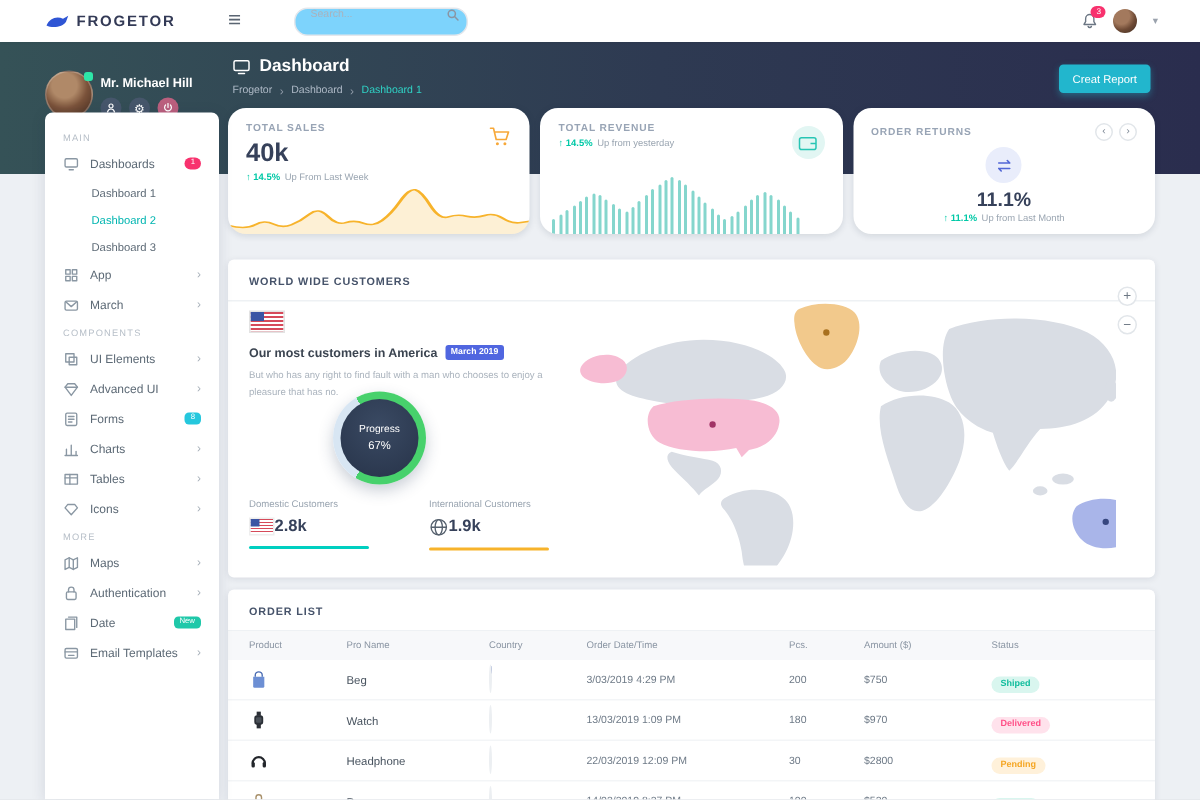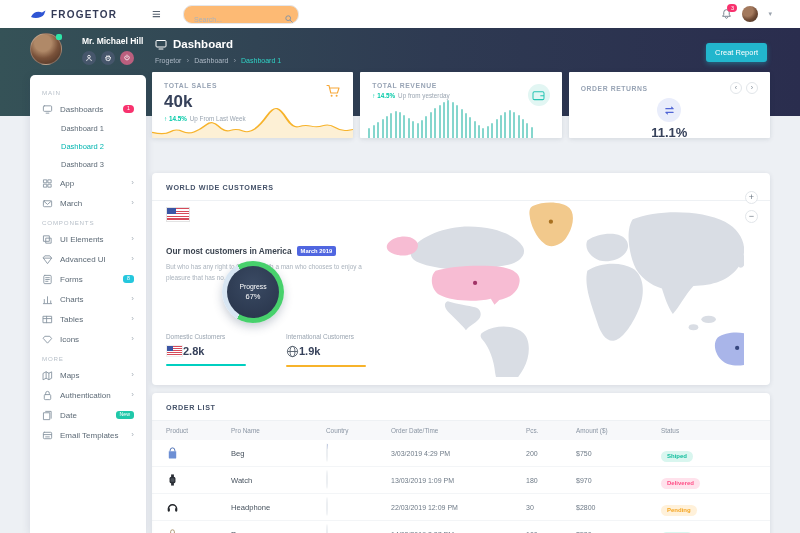--- a/index.html
+++ b/index.html
@@ -6,38 +6,38 @@
   .page{position:relative;width:800px;height:533px;overflow:hidden;background:#edf0f4;
         font-family:"Liberation Sans",sans-serif;-webkit-font-smoothing:antialiased}
   svg{display:block}
 
   
   .topbar{position:absolute;top:0;left:0;width:800px;height:28px;background:#fff;z-index:6;
           display:flex;align-items:center;box-shadow:0 1px 2px rgba(0,0,0,.04)}
   .logo{display:flex;align-items:center;gap:5px;margin-left:30px}
   .logo-text{font-size:10px;font-weight:bold;letter-spacing:1.2px;color:#333a56}
   .hamburger{position:absolute;left:152px;top:4px;font-size:15px;color:#5a6572;cursor:pointer;line-height:20px}
-  .search-wrap{position:absolute;left:183px;top:5px;width:114px;height:17px;border:1px solid #e4e7ec;
-               border-radius:9px;background:#fdba74;display:flex;align-items:flex-end}
+  .search-wrap{position:absolute;left:196px;top:5px;width:114px;height:17px;border:1px solid #e4e7ec;
+               border-radius:9px;background:#7dd3fc;display:flex;align-items:flex-start}
   .search-wrap input{border:none;outline:none;flex:1;font-size:7px;color:#666;padding:0 0 0 10px;
                      background:transparent;font-family:"Liberation Sans",sans-serif}
   .search-wrap input::placeholder{color:#aab2bc}
   .search-icon{margin-right:8px}
   .top-right{position:absolute;right:28px;top:0;height:28px;display:flex;align-items:center;gap:10px}
   .bell-wrap{position:relative;cursor:pointer}
   .bell-badge{position:absolute;top:-4px;right:-5px;min-width:8px;height:8px;border-radius:5px;
               background:#f8326e;color:#fff;font-size:5.5px;line-height:8px;text-align:center;padding:0 1px}
   .top-avatar{width:16px;height:16px;border-radius:50%;cursor:pointer;
               background:radial-gradient(circle at 35% 30%,#a3795d 0 35%,#6e4a35 60%,#3c2a20)}
   .caret{font-size:7px;color:#9aa2ad}
 
   
   .band{position:absolute;top:28px;left:0;width:800px;height:88px;
         background:linear-gradient(90deg,#355257 0%,#2e3a52 55%,#2a2d4e 100%)}
-  .user-block{position:absolute;left:30px;top:5px;display:flex;gap:20px}
+  .user-block{position:absolute;left:30px;top:19px;display:flex;gap:5px}
   .band-avatar{position:relative;width:30px;height:30px;border-radius:50%;
                background:radial-gradient(circle at 40% 30%,#b08968 0 30%,#7a523a 55%,#40291d);
                border:1px solid rgba(255,255,255,.25)}
   .status-dot{position:absolute;top:0;right:-1px;width:6px;height:6px;border-radius:2px;background:#2ee6a8}
   .user-name{font-size:8.5px;font-weight:bold;color:#fff;margin:3px 0 5px}
   .user-actions{display:flex;gap:5px}
   .uact{width:14px;height:14px;border-radius:50%;display:flex;align-items:center;justify-content:center;
         background:#46566b;cursor:pointer;color:#fff;font-size:8px}
   .uact.pink{background:#bb5f7e}
   .dash-block{position:absolute;left:155px;top:10px}
@@ -61,21 +61,21 @@
   .chev{margin-left:auto;color:#a7b0b9;font-size:8px;line-height:1}
   .pill{margin-left:auto;font-size:5.2px;color:#fff;padding:1.5px 4px;border-radius:6px;line-height:1}
   .pill.pink{background:#f8326e}
   .pill.cyan{background:#25c7dd;border-radius:3px}
   .pill.teal{background:#1fc8a9;border-radius:3px}
   .sicon{flex:0 0 auto}
   .sicon path,.sicon rect,.sicon circle{stroke:#8a97a3;fill:none;stroke-width:1;stroke-linecap:round;stroke-linejoin:round}
 
   
   .cards-row{position:absolute;left:152px;top:72px;width:618px;display:flex;gap:7px;z-index:4}
-  .stat-card{flex:1;height:66px;background:#fff;border-radius:1px;position:relative;overflow:hidden;
+  .stat-card{flex:1;height:84px;background:#fff;border-radius:12px;position:relative;overflow:hidden;
              box-shadow:0 1px 5px rgba(20,30,60,.12)}
   .stat-label{font-size:6.8px;letter-spacing:.6px;color:#98a4b5;padding:10px 12px 0;font-weight:bold}
   .stat-value{font-size:17px;font-weight:bold;color:#36415a;padding:3px 12px 0}
   .stat-delta{font-size:6.3px;padding:3px 12px;color:#9aa5b1}
   .delta-val{color:#00c9a7;font-weight:bold;margin-right:3px}
   .corner-icon{position:absolute;right:12px;top:12px}
   .icon-circle{width:22px;height:22px;border-radius:50%;background:#e2f6f3;display:flex;align-items:center;justify-content:center}
   .spark-svg{position:absolute;left:0;bottom:0;width:100%;height:38px}
   .bars-wrap{position:absolute;left:8px;right:8px;bottom:0;height:42px;display:flex;align-items:flex-end;gap:2.4px}
   .bars-wrap div{width:2px;background:#85d6cd;border-radius:1px 1px 0 0}
@@ -92,21 +92,21 @@
   
   .world-card{position:absolute;left:152px;top:173px;width:618px;height:212px;background:#fff;border-radius:4px;
               box-shadow:0 1px 5px rgba(20,30,60,.10);overflow:hidden;z-index:3}
   .card-title{font-size:7.2px;font-weight:bold;letter-spacing:.6px;color:#46536a;
               padding:10px 14px 8px;border-bottom:1px solid #eef1f4}
   .world-left{position:absolute;left:14px;top:34px;width:205px}
   .flag-rect{width:22px;height:13px;border:1px solid #e3e3e3;
      background:
        linear-gradient(#3b55a4,#3b55a4) 0 0/9px 6px no-repeat,
        repeating-linear-gradient(180deg,#d64a5a 0 1.3px,#fff 1.3px 2.6px)}
-  .headline{margin-top:24px;font-size:8.3px;font-weight:bold;color:#3b4450;display:flex;align-items:flex-start;gap:5px}
+  .headline{margin-top:8px;font-size:8.3px;font-weight:bold;color:#3b4450;display:flex;align-items:flex-start;gap:5px}
   .date-badge{background:#5066e0;color:#fff;font-size:5.8px;font-weight:bold;padding:2px 4px;border-radius:2px}
   .world-para{margin-top:6px;font-size:6.4px;color:#aab3bd;line-height:1.65;width:200px}
   .progress-wrap{position:absolute;left:70px;top:88px;width:62px;height:62px;border-radius:50%;
                  display:flex;align-items:center;justify-content:center;
                  box-shadow:0 4px 10px rgba(40,60,90,.25)}
   .progress-inner{width:52px;height:52px;border-radius:50%;display:flex;flex-direction:column;gap:2px;
                   align-items:center;justify-content:center;color:#fff;
                   background:radial-gradient(circle at 50% 35%,#3a4a63,#273349)}
   .progress-inner .p1{font-size:6.8px}
   .progress-inner .p2{font-size:7.5px;font-weight:normal}

